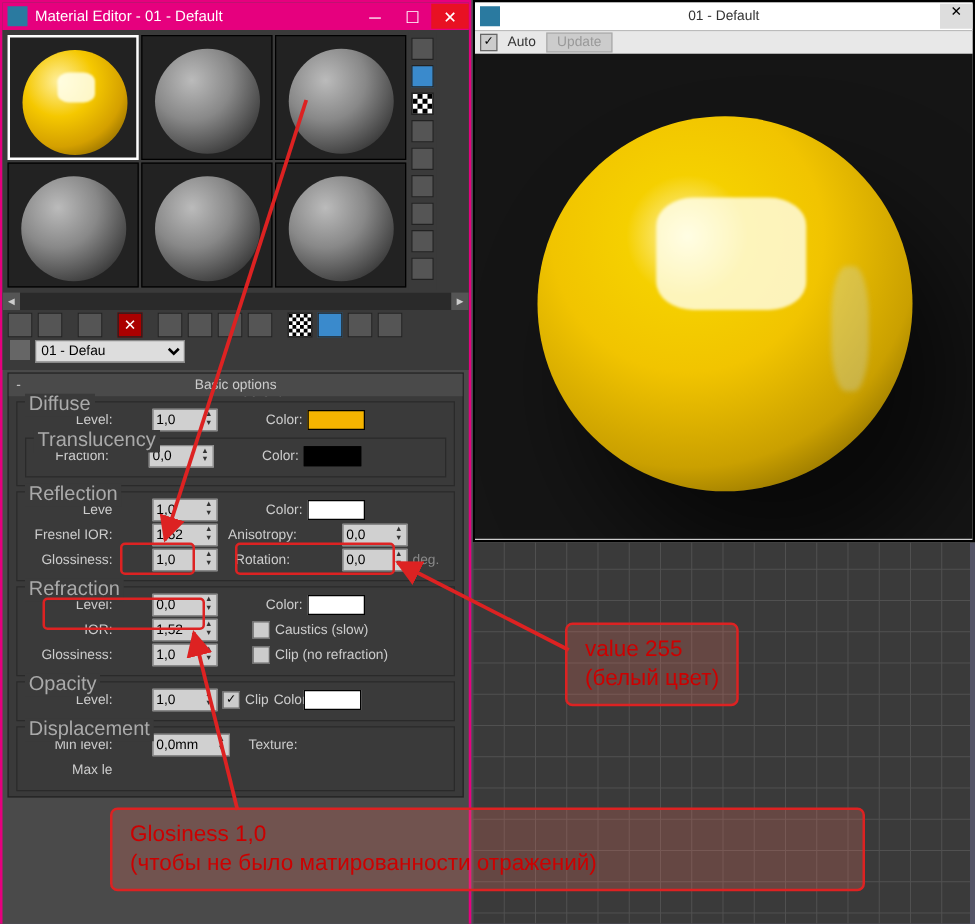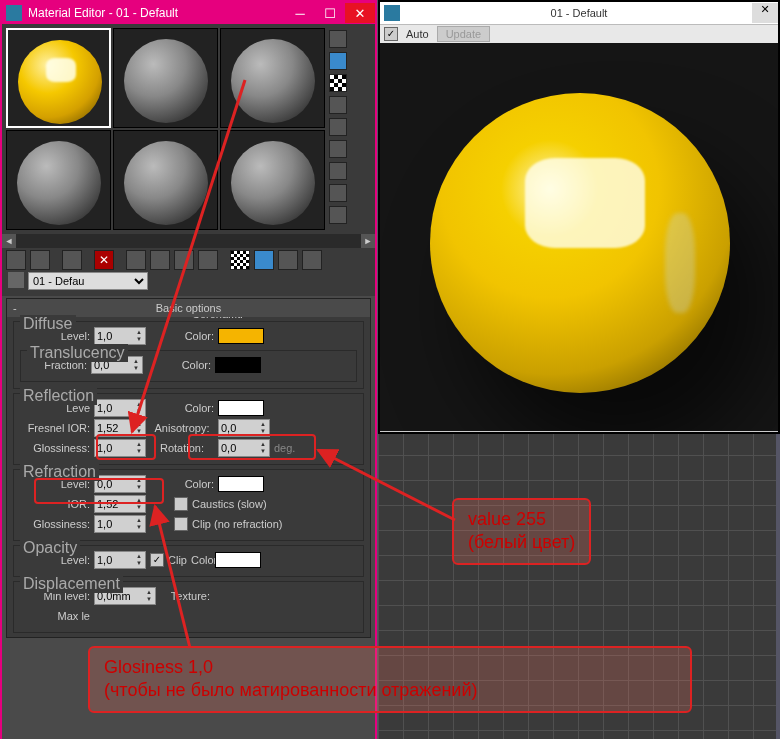--- a/index.html
+++ b/index.html
@@ -152,20 +152,21 @@
   .row {
     display: flex; align-items: center;
     height: 20px; gap: 4px;
     color: #ccc;
   }
   .row .lbl { text-align: right; }
   .spinner {
     display: flex; align-items: center;
     background: #d0d0d0; border: 1px solid #888;
     height: 16px;
+    margin-left: 28px;
   }
   .spinner input {
     width: 34px; border: none; background: transparent;
     font-size: 11px; padding: 0 2px;
   }
   .spinner .ud { width:12px;display:flex;flex-direction:column;font-size:6px;line-height:7px;text-align:center;color:#333;cursor:pointer; }
   .swatch {
     width: 44px; height: 14px; border: 1px solid #000; cursor: pointer;
   }
   .ck { width:12px;height:12px;background:#ccc;border:1px solid #666;cursor:pointer; }

